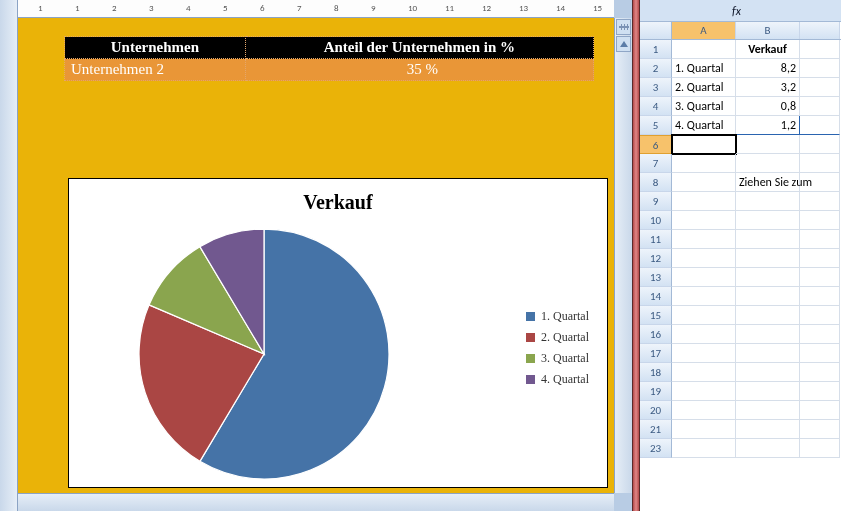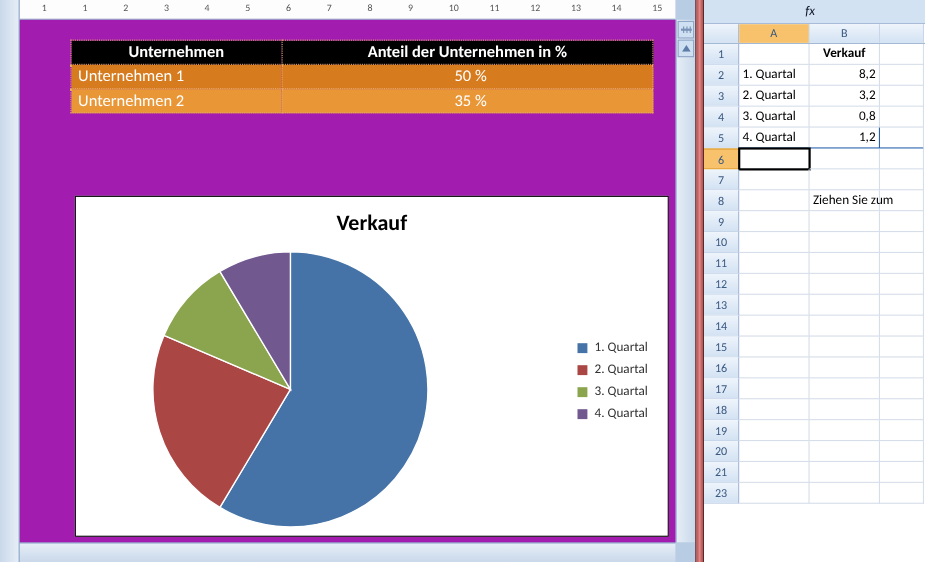--- a/index.html
+++ b/index.html
@@ -7,21 +7,21 @@
 
 
 .word-app { position: absolute; left: 0; top: 0; width: 632px; height: 511px; background: #b8cce4; }
 .word-ruler-vert { position: absolute; left: 0; top: 0; width: 18px; height: 511px; background: linear-gradient(to right,#c9d8ea,#e6eef7); border-right: 1px solid #8ba3c4; }
 .word-ruler-horz { position: absolute; left: 18px; top: 0; right: 18px; height: 18px; background: #fdfdfd; border-bottom: 1px solid #8ba3c4; font-size: 9px; color: #555; display: flex; align-items: center; overflow: hidden; }
 .ruler-nums { position: relative; flex:1; height:100%; }
 .ruler-nums span { position:absolute; top:2px; font-size:9px; color:#555; }
 .word-scroll-right { position:absolute; right:0; top:18px; width:18px; bottom:18px; background: linear-gradient(to right,#e6eef7,#c9d8ea); border-left:1px solid #8ba3c4; }
 .word-scroll-right .arrow-btn { height:16px; background:#cfe0f2; border:1px solid #8fa6c6; margin:1px; display:flex; align-items:center; justify-content:center; }
 .word-scroll-bottom { position:absolute; left:18px; bottom:0; right:18px; height:18px; background:linear-gradient(#e6eef7,#c9d8ea); border-top:1px solid #8ba3c4; display:flex; }
-.page-area { position:absolute; left:18px; top:18px; right:18px; bottom:18px; background:#a21caf; }
+.page-area { position:absolute; left:18px; top:18px; right:18px; bottom:18px; background:#eab308;font-family:Liberation Serif, serif; }
 
 
 .company-table { position:absolute; left:46px; top:18px; width:530px; border-collapse:collapse; font-size:15px; color:#fff; }
 .company-table th { background:#000; color:#fff; font-weight:bold; height:22px; border:1px dotted #e4a66a; }
 .company-table td { height:22px; border:1px dotted #e4a66a; text-align:left; padding-left:6px; }
 .company-table td.pct { text-align:center; }
 .row-a { background:#d67b1e; }
 .row-b { background:#e99637; }
 
 
@@ -97,24 +97,20 @@
     </div>
   </div>
   <div class="word-scroll-bottom"></div>
 
   <div class="page-area">
     <table class="company-table">
       <tbody>
           <tr>
         <th>Unternehmen</th>
         <th>Anteil der Unternehmen in %</th>
-      </tr>
-      <tr class="row-a">
-        <td>Unternehmen 1</td>
-        <td class="pct">50 %</td>
       </tr>
       <tr class="row-b">
         <td>Unternehmen 2</td>
         <td class="pct">35 %</td>
       </tr>
     </tbody>
       </table>
 
     <div class="chart-box">
       <div class="chart-title">Verkauf</div>

